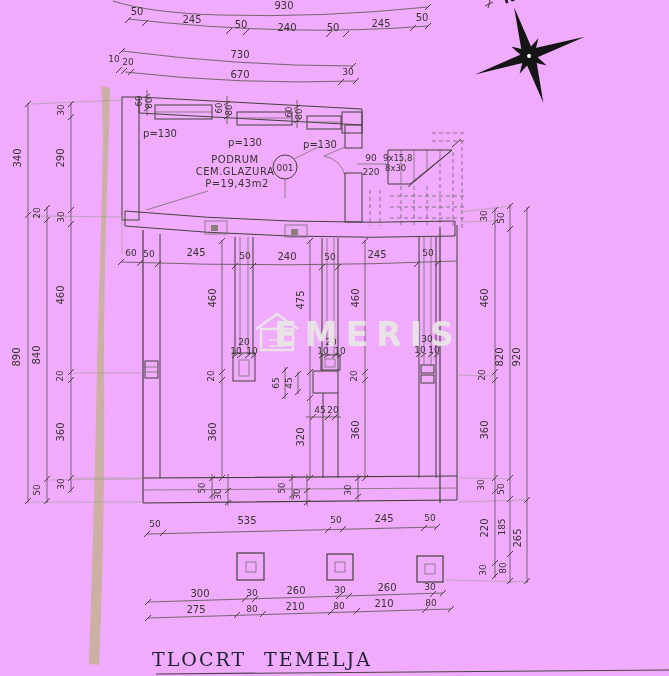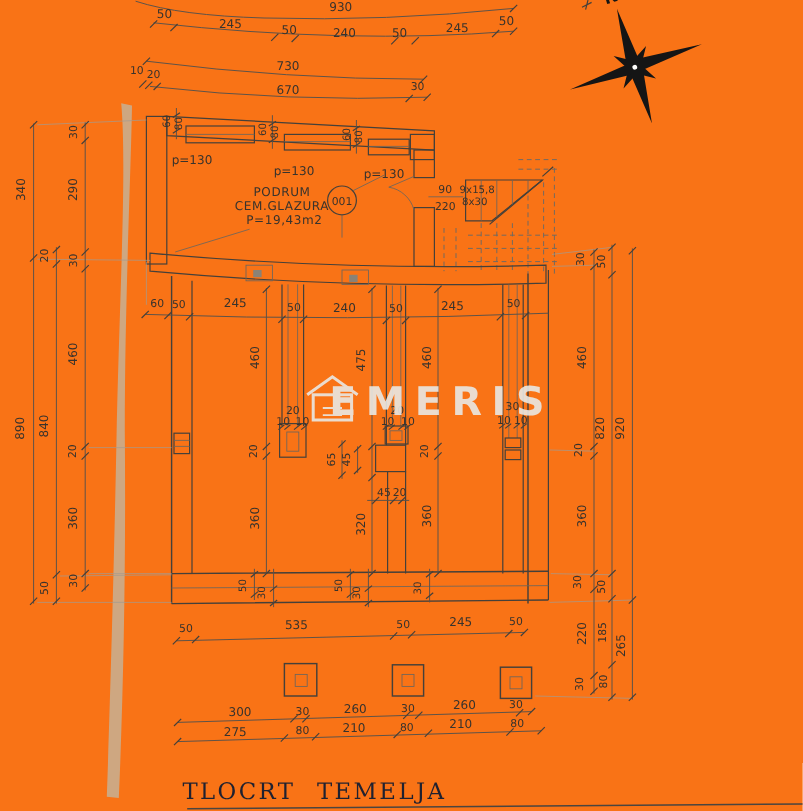--- a/index.html
+++ b/index.html
@@ -1,16 +1,16 @@
 <!DOCTYPE html>
 <html><head>
 <meta charset="utf-8">
 <style>
   html,body{margin:0;padding:0;background:#ffffff;}
-  #sheet{width:669px;height:676px;position:relative;background:#f97316;overflow:hidden;}
+  #sheet{width:669px;height:676px;position:relative;background:#f0abfc;overflow:hidden;}
   svg{display:block;}
   text{font-family:"DejaVu Sans",sans-serif;fill:#38332d;}
   .dim{font-size:10px;}
   .dims{font-size:9px;}
   .dimxs{font-size:8.5px;}
   .roomtxt{font-size:10px;letter-spacing:0.5px;}
   .title{font-family:"DejaVu Serif",serif;font-size:19px;letter-spacing:2px;word-spacing:10px;fill:#1f2130;}
   .wm{font-size:33px;font-weight:bold;letter-spacing:8px;fill:#e9e8e4;}
   .ln{stroke:#45403a;stroke-width:1;fill:none;}
   .lnw{stroke:#45403a;stroke-width:1.2;fill:none;}

